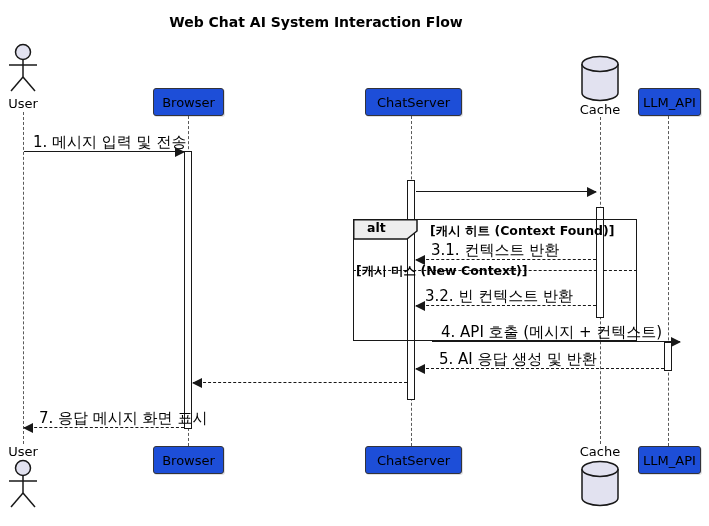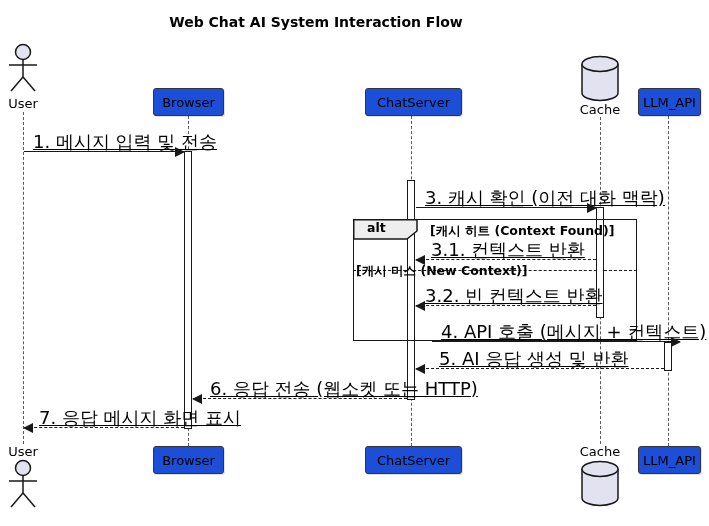--- a/index.html
+++ b/index.html
@@ -25,22 +25,22 @@
   .lifeline{
     position:absolute; width:0;
     border-left:1px dashed #5a5a5a; z-index:1;
   }
   .act{
     position:absolute; width:8px; box-sizing:border-box;
     background:#ffffff; border:1px solid #181818; z-index:3;
   }
   .msg{ position:absolute; z-index:5; }
   .msg-label{
-    font-size:18px; height:16px; line-height:16px;
-    white-space:nowrap; padding-left:9px;text-decoration:underline;
+    font-size:15px; height:16px; line-height:16px;
+    white-space:nowrap; padding-left:9px;
   }
   .line{ position:relative; height:0; border-top:1px solid #181818; margin-top:1px; }
   .line.dashed{ border-top-style:dashed; }
   .arrow-r{
     position:absolute; right:-1px; top:-5px; width:0; height:0;
     border-top:5px solid transparent; border-bottom:5px solid transparent;
     border-left:10px solid #181818;
   }
   .arrow-l{
     position:absolute; left:-1px; top:-5px; width:0; height:0;
@@ -131,21 +131,20 @@
 
   <div class="msg" style="left:24px; top:134px; width:160px;">
     <div class="msg-label">1. 메시지 입력 및 전송</div>
     <div class="line">
         <span class="arrow-r"></span>
       </div>
   </div>
 
 
   <div class="msg" style="left:416px; top:190px; width:180px;">
-    <div class="msg-label">3. 캐시 확인 (이전 대화 맥락)</div>
     <div class="line">
         <span class="arrow-r"></span>
       </div>
   </div>
 
   <div class="msg" style="left:416px; top:242px; width:180px;">
     <div class="msg-label" style="padding-left:15px;">3.1. 컨텍스트 반환</div>
     <div class="line dashed">
         <span class="arrow-l"></span>
       </div>
@@ -166,21 +165,20 @@
   </div>
 
   <div class="msg" style="left:416px; top:351px; width:248px;">
     <div class="msg-label" style="padding-left:23px;">5. AI 응답 생성 및 반환</div>
     <div class="line dashed">
         <span class="arrow-l"></span>
       </div>
   </div>
 
   <div class="msg" style="left:193px; top:381px; width:214px;">
-    <div class="msg-label" style="padding-left:17px;">6. 응답 전송 (웹소켓 또는 HTTP)</div>
     <div class="line dashed">
         <span class="arrow-l"></span>
       </div>
   </div>
 
   <div class="msg" style="left:24px; top:410px; width:160px;">
     <div class="msg-label" style="padding-left:15px;">7. 응답 메시지 화면 표시</div>
     <div class="line dashed">
         <span class="arrow-l"></span>
       </div>

